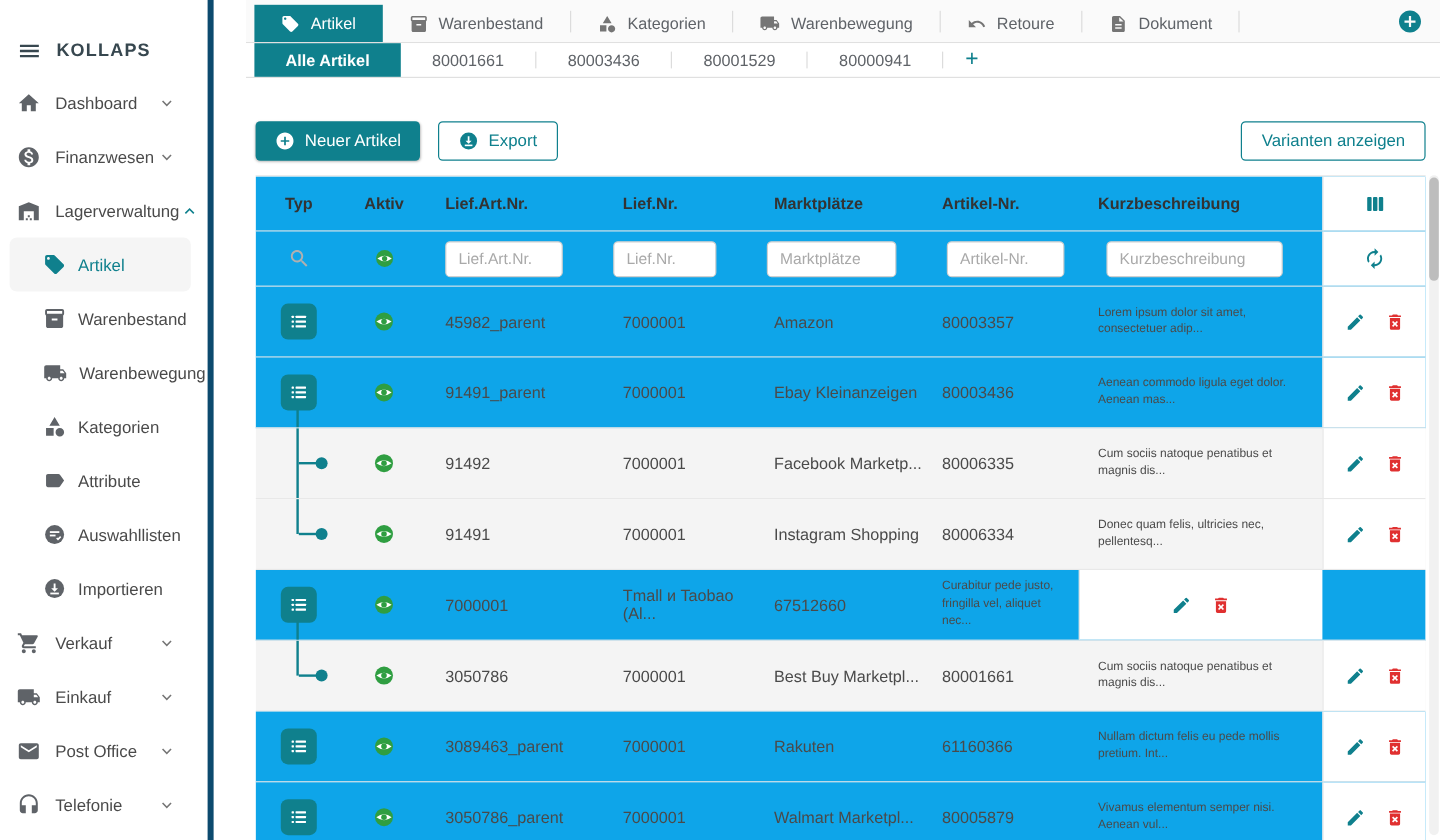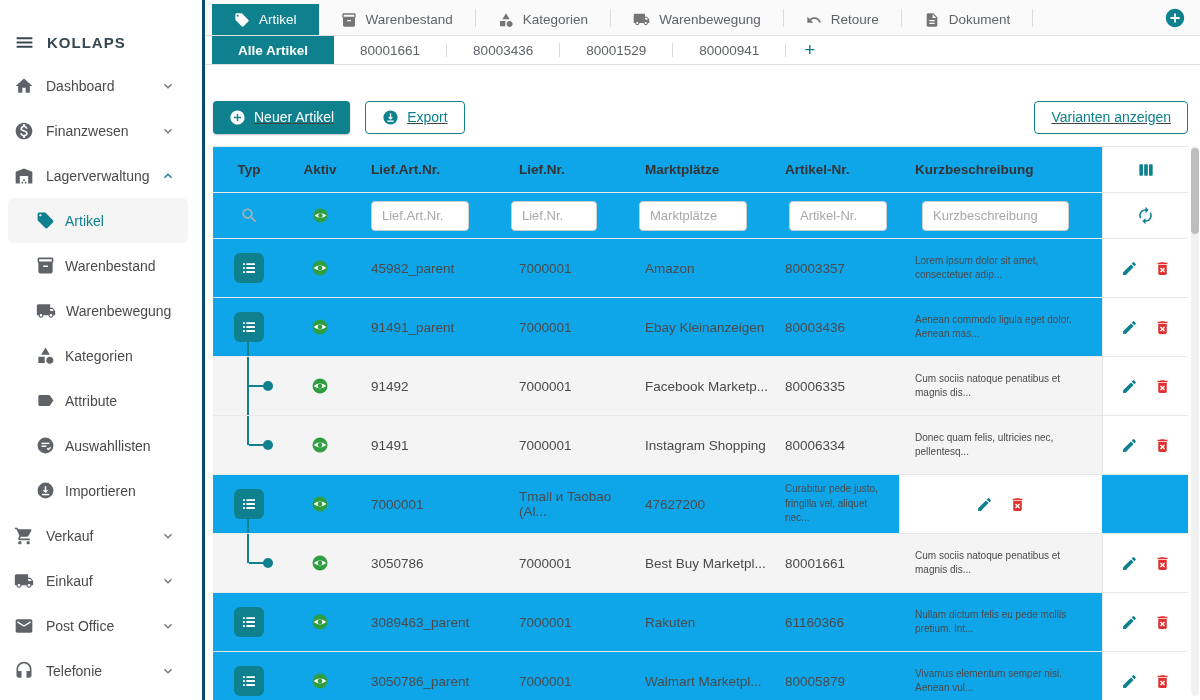--- a/index.html
+++ b/index.html
@@ -1,22 +1,22 @@
 <!DOCTYPE html>
 <html><head>
 <meta charset="utf-8">
 <style>
   html,body{margin:0;padding:0;}
   body{width:1200px;height:700px;overflow:hidden;background:#fff;
        font-family:"Liberation Sans",sans-serif;color:#424242;position:relative;}
   svg{display:block;}
 
   
-  .sidebar{position:absolute;left:0;top:0;width:205px;height:700px;background:#fff;
-           border-right:3px solid #0c4a6e;box-sizing:border-box;}
+  .sidebar{position:absolute;left:0;top:0;width:178px;height:700px;background:#fff;
+           border-right:5px solid #0c4a6e;box-sizing:border-box;}
   .logo-row{display:flex;align-items:center;gap:12px;padding:32px 16px 10px 14px;}
   .logo-text{font-size:15px;font-weight:bold;letter-spacing:1px;color:#37474f;}
   .nav-item{display:flex;align-items:center;height:45px;padding:0 26px 0 14px;cursor:pointer;}
   .nav-item .lbl{margin-left:12px;font-size:14px;color:#4a4a4a;}
   .nav-item .chev{margin-left:auto;}
   .sub-item{display:flex;align-items:center;height:45px;margin:0 14px 0 8px;padding-left:28px;
             border-radius:6px;cursor:pointer;}
   .sub-item .lbl{margin-left:10px;font-size:14px;color:#4a4a4a;}
   .sub-item.active{background:#f5f5f5;}
   .sub-item.active .lbl{color:#0f808d;}
@@ -43,21 +43,21 @@
   .tabrow2{position:absolute;top:36px;left:0;right:0;height:29px;background:#fff;
            border-bottom:1px solid #e0e0e0;display:flex;align-items:stretch;box-sizing:border-box;padding-left:7px;}
   .t2{display:flex;align-items:center;padding:0 26px;font-size:13.5px;color:#5f6368;cursor:pointer;}
   .t2.active{background:#0f808d;color:#fff;font-weight:600;}
   .vd2{width:1px;height:14px;background:#dcdcdc;align-self:center;}
   .t2plus{display:flex;align-items:center;padding:0 18px;color:#0f808d;font-size:19px;font-weight:500;cursor:pointer;}
 
   
   .toolbar{position:absolute;top:95px;left:0;right:0;height:44px;display:flex;align-items:center;
            justify-content:space-between;padding:0 12px 0 8px;box-sizing:border-box;}
-  .tb-left,.tb-right{display:flex;align-items:center;gap:15px;text-decoration:underline;}
+  .tb-left,.tb-right{display:flex;align-items:center;gap:15px;}
   .btn{display:flex;align-items:center;gap:8px;height:33px;padding:0 16px;border-radius:4px;
        font-size:14px;font-weight:500;cursor:pointer;box-sizing:border-box;}
   .btn.filled{background:#0f808d;color:#fff;box-shadow:0 1px 2px rgba(0,0,0,.25);}
   .btn.outline{background:#fff;color:#0f808d;border:1px solid #0f808d;}
 
   
   .table{position:absolute;top:146px;left:8px;right:12px;bottom:0;border-top:1px solid #e6e6e6;overflow:hidden;}
   .trow{display:grid;grid-template-columns:72px 70px 148px 126px 140px 130px 1fr 86px;
         border-bottom:1px solid #e8e8e8;background:#0ea5e9;}
   .trow.hdr{height:45px;}
@@ -601,21 +601,21 @@
           <span class="iconbtn">
             <svg width="18" height="18" viewBox="0 0 24 24">
               <circle cx="12" cy="12" r="10" fill="#2f9e41"></circle>
               <path d="M3.5 12Q12 5.5 20.5 12 12 18.5 3.5 12Z" fill="#fff"></path>
               <circle cx="12" cy="12" r="3.1" fill="#2f9e41"></circle>
             </svg>
           </span>
         </div>
       <div class="cell c-txt">7000001</div>
       <div class="cell c-txt">Tmall и Taobao (Al...</div>
-      <div class="cell c-txt">47627200</div>
+      <div class="cell c-txt">67512660</div>
       <div class="cell c-desc">Curabitur pede justo, fringilla vel, aliquet nec...</div>
       <div class="cell c-act">
         <span class="iconbtn">
             <svg width="17" height="17" viewBox="0 0 24 24" fill="#0f808d">
               <path d="M3 17.25V21h3.75L17.81 9.94l-3.75-3.75L3 17.25zM20.71 7.04c.39-.39.39-1.02 0-1.41l-2.34-2.34a.9959.9959 0 0 0-1.41 0l-1.83 1.83 3.75 3.75 1.83-1.83z"></path>
             </svg>
           </span>
         <span class="iconbtn">
             <svg width="17" height="17" viewBox="0 0 24 24" fill="#e03030">
               <path d="M6 19c0 1.1.9 2 2 2h8c1.1 0 2-.9 2-2V7H6v12zm2.46-7.12 1.41-1.41L12 12.59l2.12-2.12 1.41 1.41L13.41 14l2.12 2.12-1.41 1.41L12 15.41l-2.12 2.12-1.41-1.41L10.59 14l-2.13-2.12zM15.5 4l-1-1h-5l-1 1H5v2h14V4z"></path>

